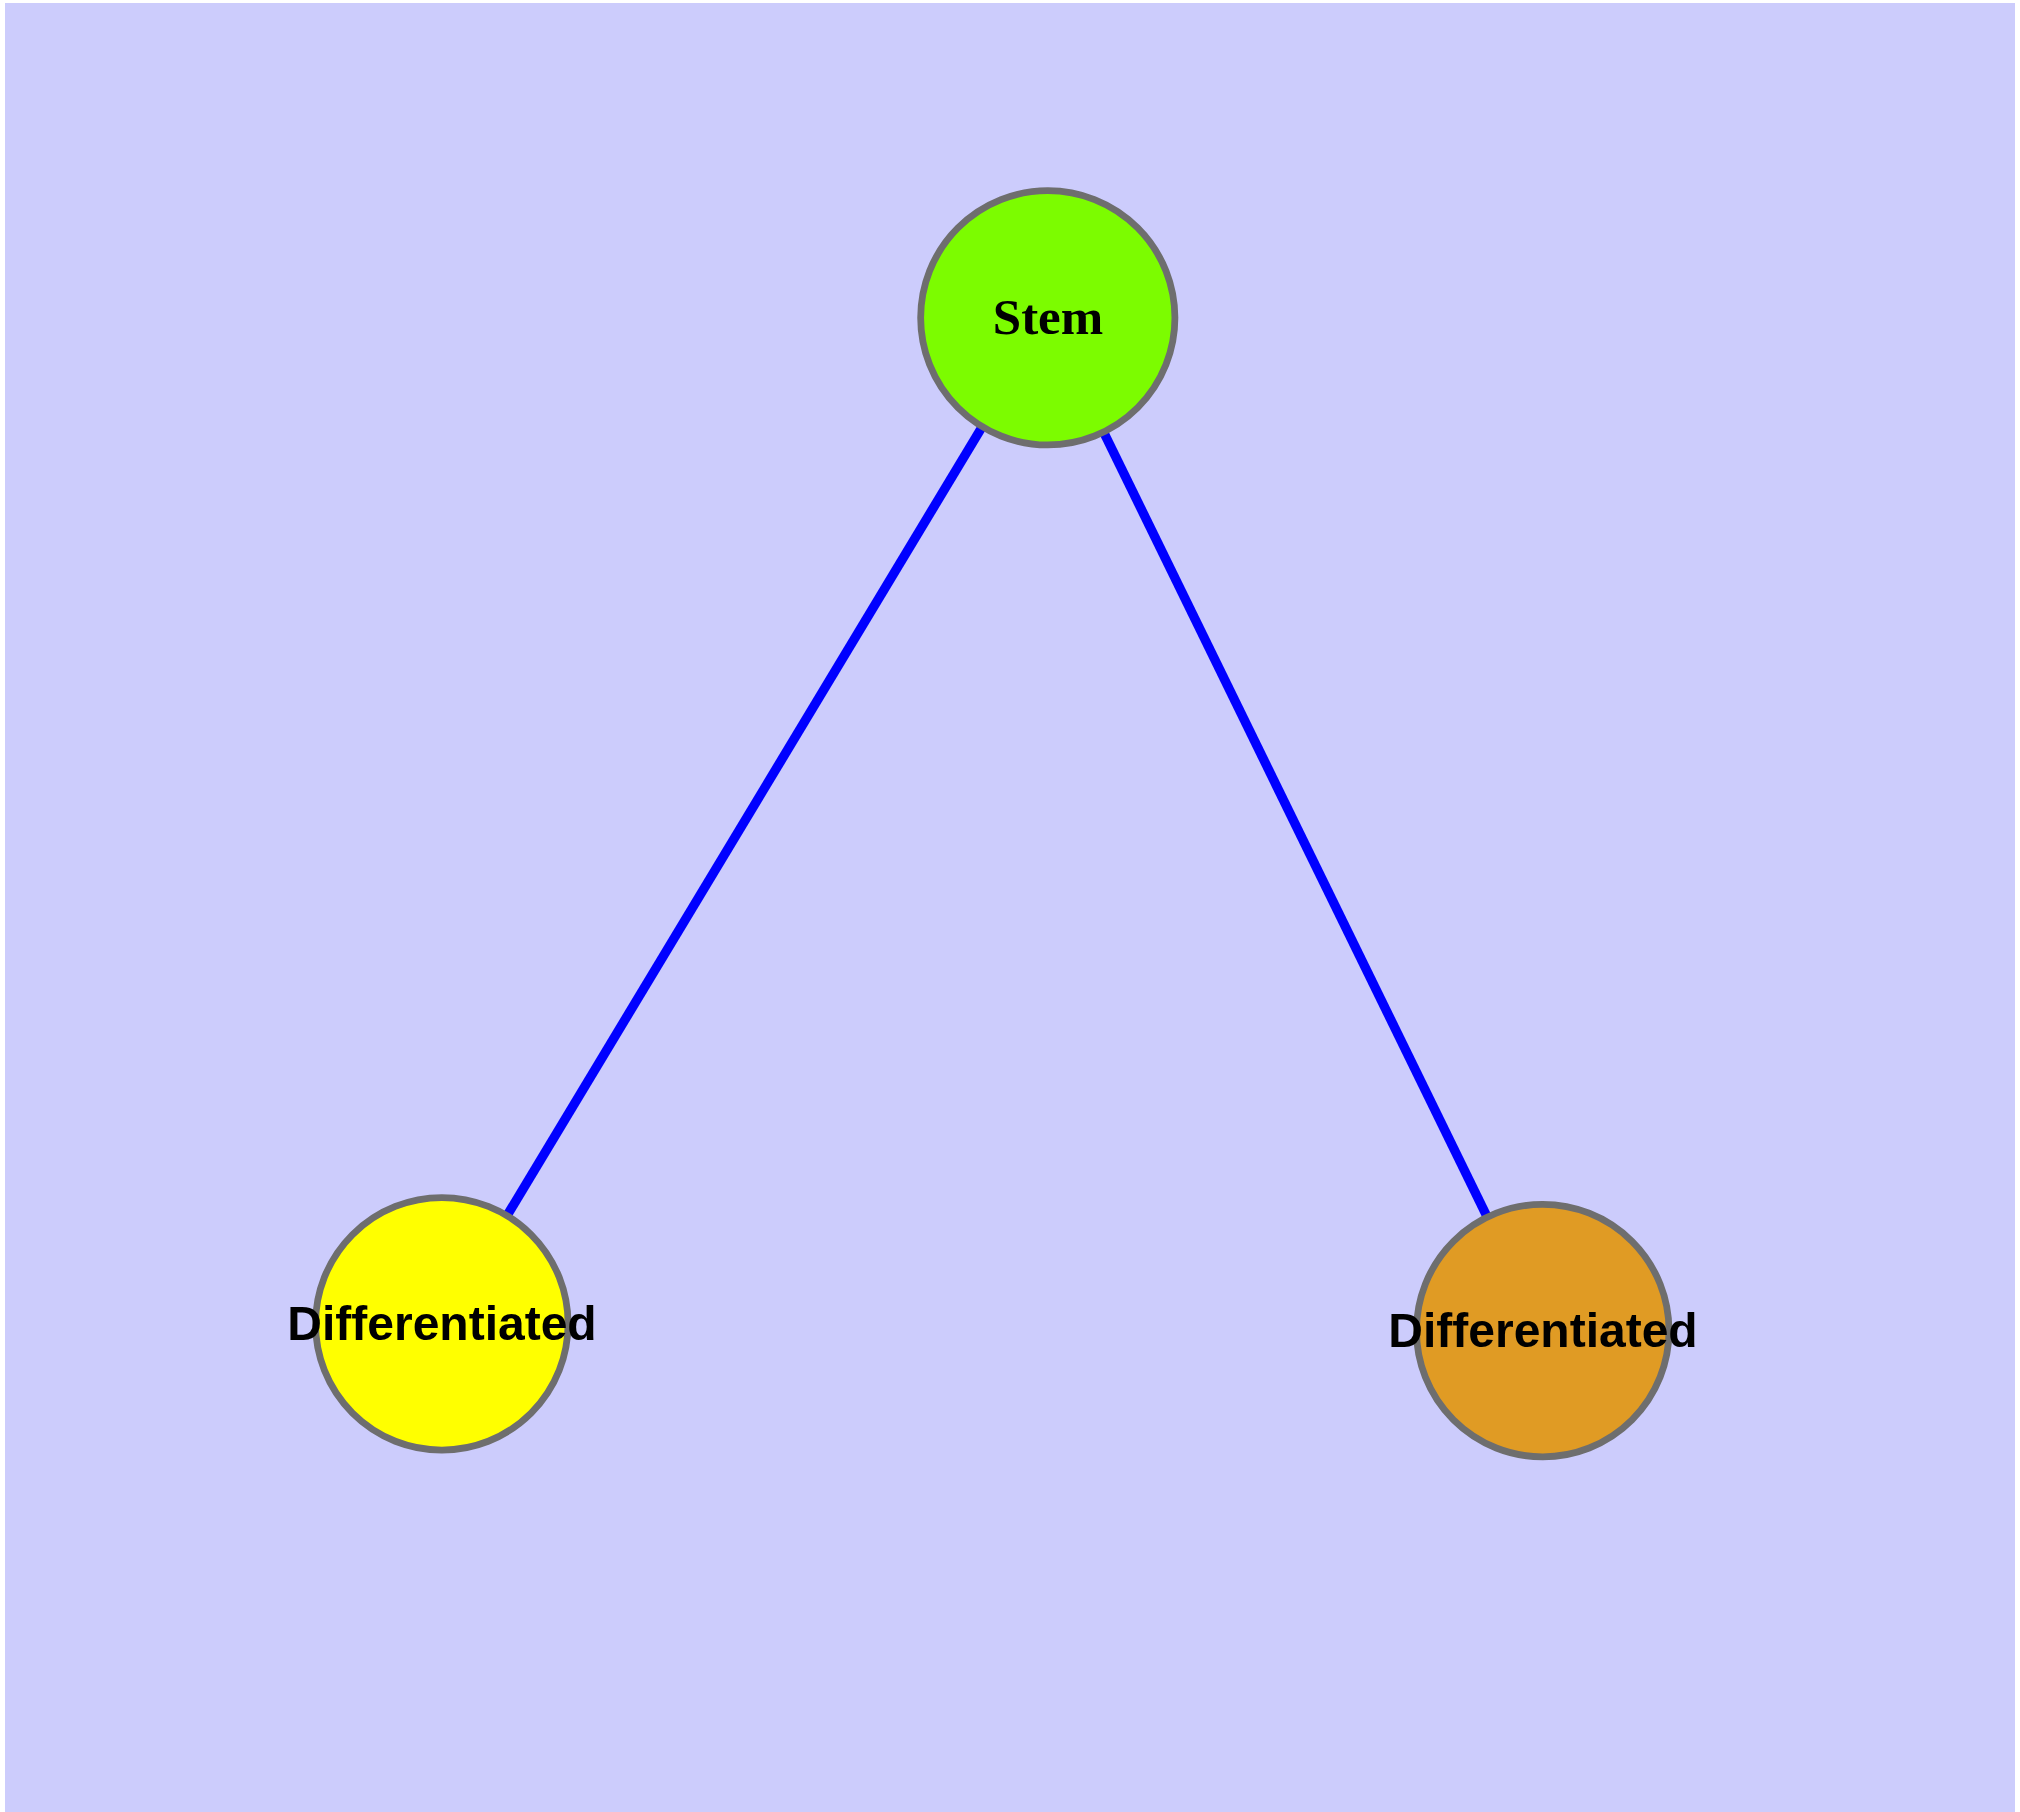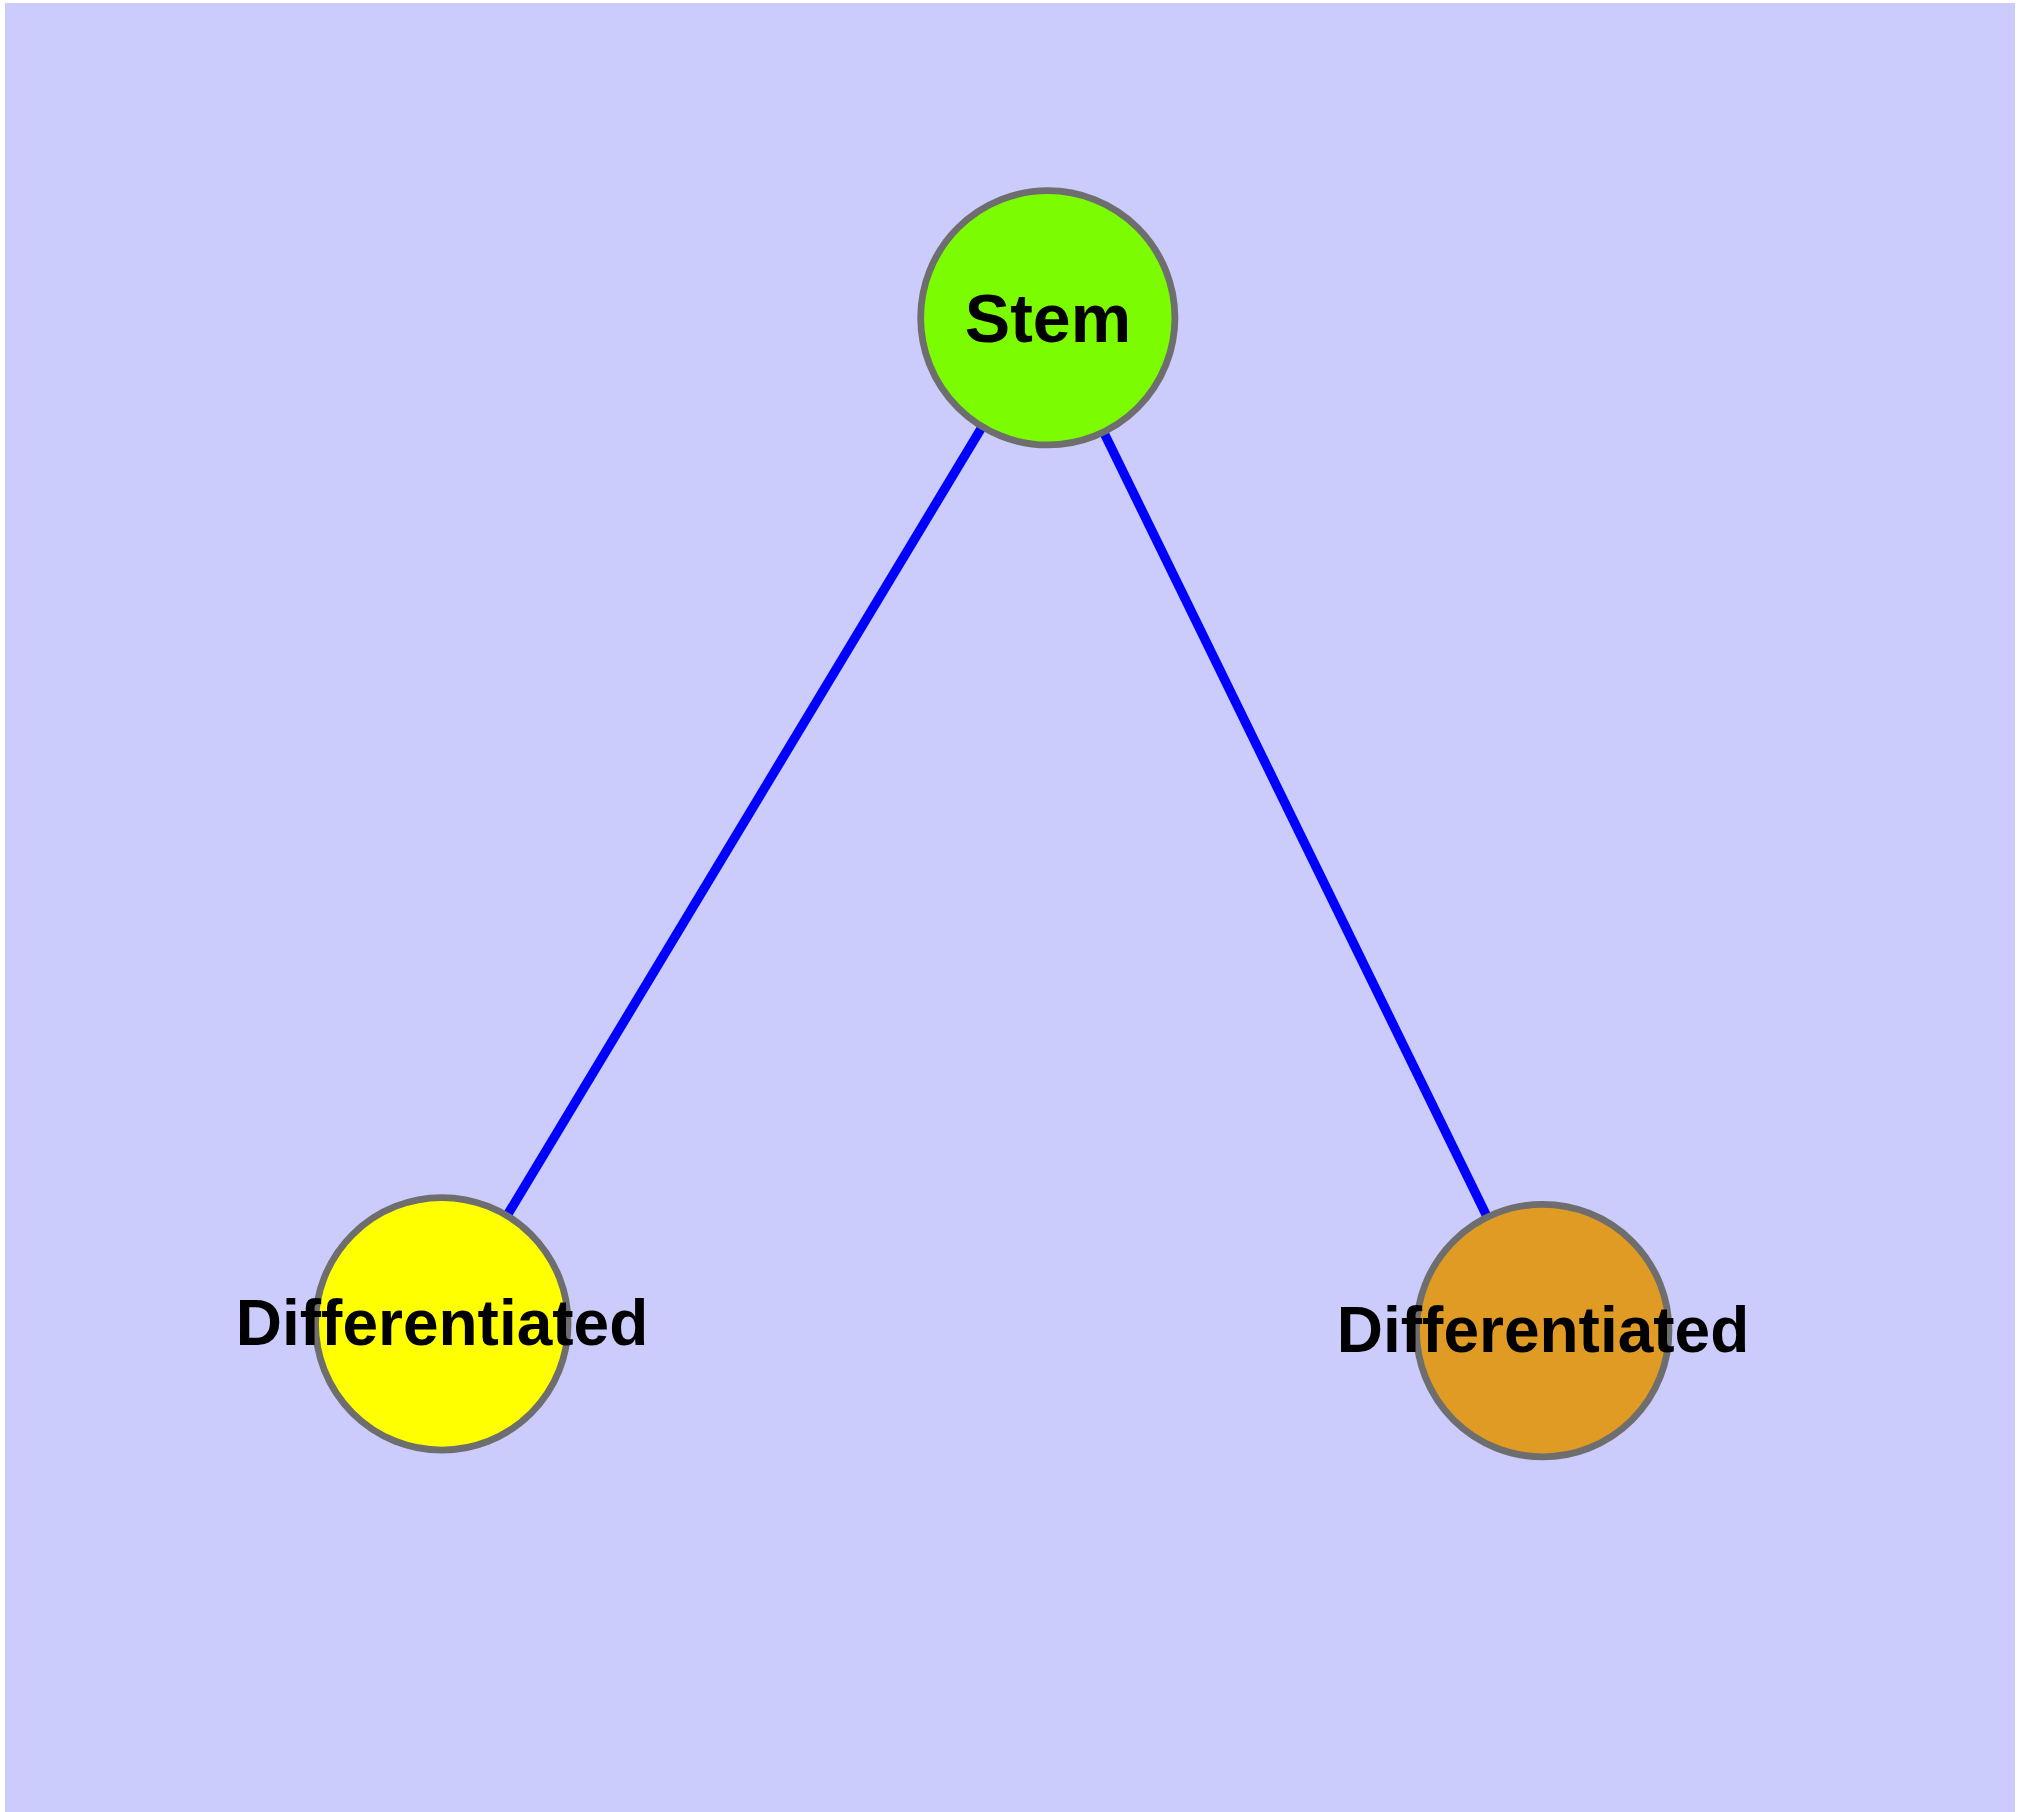--- a/index.html
+++ b/index.html
@@ -42,24 +42,25 @@
     font-family: "Liberation Sans", sans-serif;
     font-weight: bold;
     color: #000000;
     text-align: center;
     white-space: pre;
     line-height: 1.12;
     pointer-events: none;
     transform: translate(-50%, -50%);
   }
   .node-label.stem {
-    font-size: 68px;
+    font-size: 51px;
+    font-family: Liberation Serif, serif;
   }
   .node-label.leaf {
-    font-size: 64px;
+    font-size: 48px;
   }
 </style>
 </head>
 <body>
 
 <div id="canvas" style="width: 2021px; height: 1812px; background: rgb(255, 255, 255);">
 
   <div id="plot-area" style="background: rgb(204, 204, 252);"></div>
 
   <svg id="graph-svg" viewBox="0 0 2384 2138" xmlns="http://www.w3.org/2000/svg">

